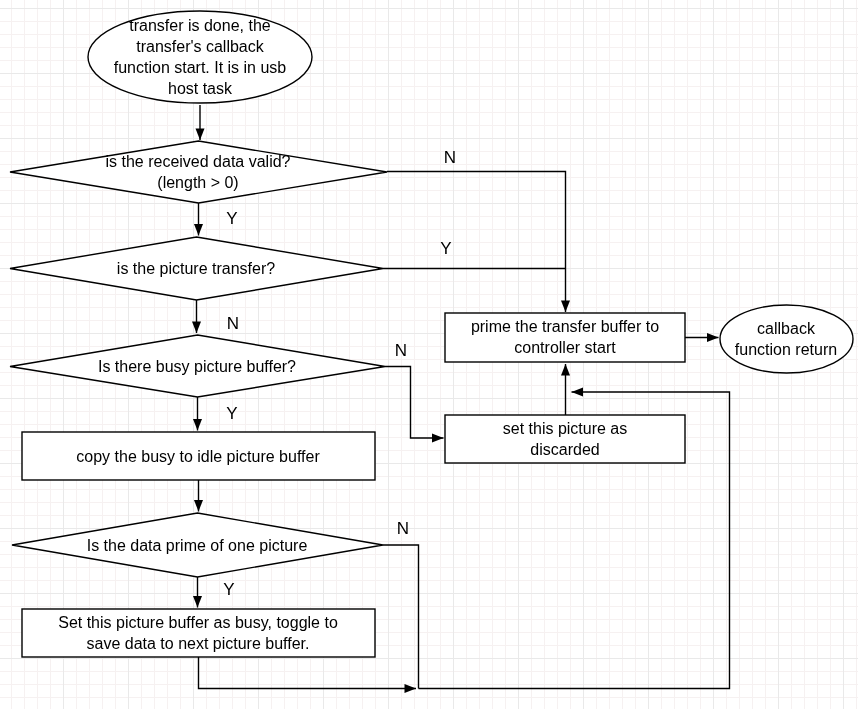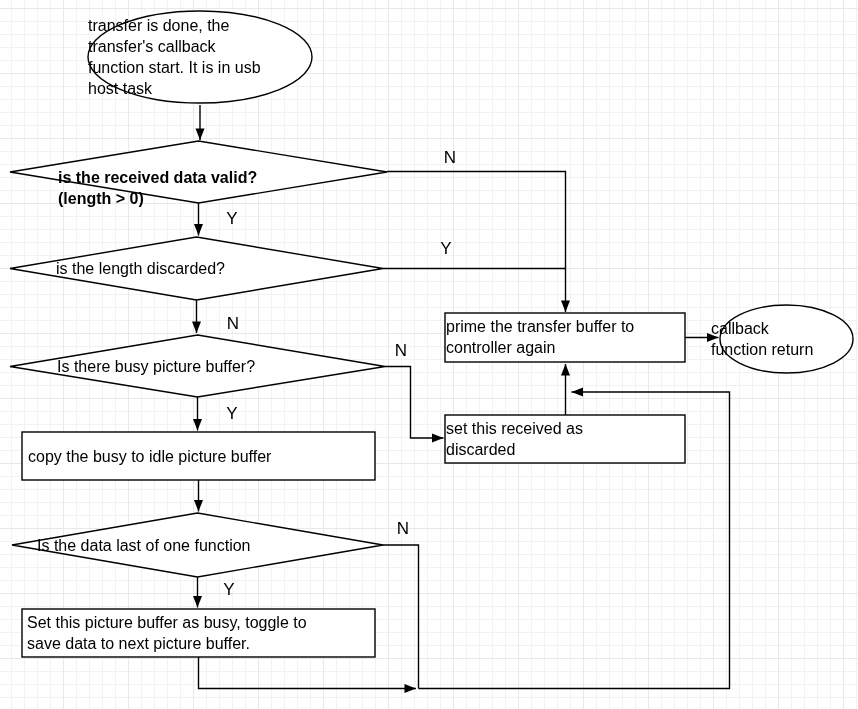--- a/index.html
+++ b/index.html
@@ -26,21 +26,21 @@
   }
   .canvas > svg {
     position: absolute;
     left: 0; top: 0;
     width: 858px;
     height: 709px;
   }
   .node-label {
     position: absolute;
     transform: translate(-50%, -50%);
-    text-align: left;
+    text-align: center;
     white-space: pre-line;
     font-size: 16px;
     line-height: 21px;
     color: #000000;
   }
   .edge-label {
     position: absolute;
     transform: translate(-50%, -50%);
     font-size: 17px;
     line-height: 17px;
@@ -93,31 +93,31 @@
     <rect class="shape" x="22" y="609" width="353" height="48"></rect>
     <rect class="shape" x="445" y="313" width="240" height="49"></rect>
     <rect class="shape" x="445" y="415" width="240" height="48"></rect>
     <ellipse class="shape" cx="786.5" cy="339" rx="66.5" ry="34"></ellipse>
   </svg>
 
   <div class="node-label" style="left:200px; top:57px;  width:224px;">transfer is done, the
 transfer's callback
 function start. It is in usb
 host task</div>
-  <div class="node-label" style="left:198px; top:188px; width:280px;font-weight:bold;">is the received data valid?
+  <div class="node-label" style="left:198px; top:172px; width:280px;">is the received data valid?
 (length &gt; 0)</div>
-  <div class="node-label" style="left:196px; top:268px; width:280px;">is the length discarded?</div>
+  <div class="node-label" style="left:196px; top:268px; width:280px;">is the picture transfer?</div>
   <div class="node-label" style="left:197px; top:366px; width:280px;">Is there busy picture buffer?</div>
   <div class="node-label" style="left:198px; top:456px; width:340px;">copy the busy to idle picture buffer</div>
-  <div class="node-label" style="left:197px; top:545px; width:320px;">Is the data last of one function</div>
+  <div class="node-label" style="left:197px; top:545px; width:320px;">Is the data prime of one picture</div>
   <div class="node-label" style="left:198px; top:633px; width:342px;">Set this picture buffer as busy, toggle to
 save data to next picture buffer.</div>
   <div class="node-label" style="left:565px; top:337px; width:238px;">prime the transfer buffer to
-controller again</div>
-  <div class="node-label" style="left:565px; top:439px; width:238px;">set this received as
+controller start</div>
+  <div class="node-label" style="left:565px; top:439px; width:238px;">set this picture as
 discarded</div>
   <div class="node-label" style="left:786px; top:339px; width:150px;">callback
 function return</div>
 
   <span class="edge-label" style="left:450px; top:157px;">N</span>
   <span class="edge-label" style="left:232px; top:218px;">Y</span>
   <span class="edge-label" style="left:446px; top:248px;">Y</span>
   <span class="edge-label" style="left:233px; top:323px;">N</span>
   <span class="edge-label" style="left:401px; top:350px;">N</span>
   <span class="edge-label" style="left:232px; top:413px;">Y</span>

